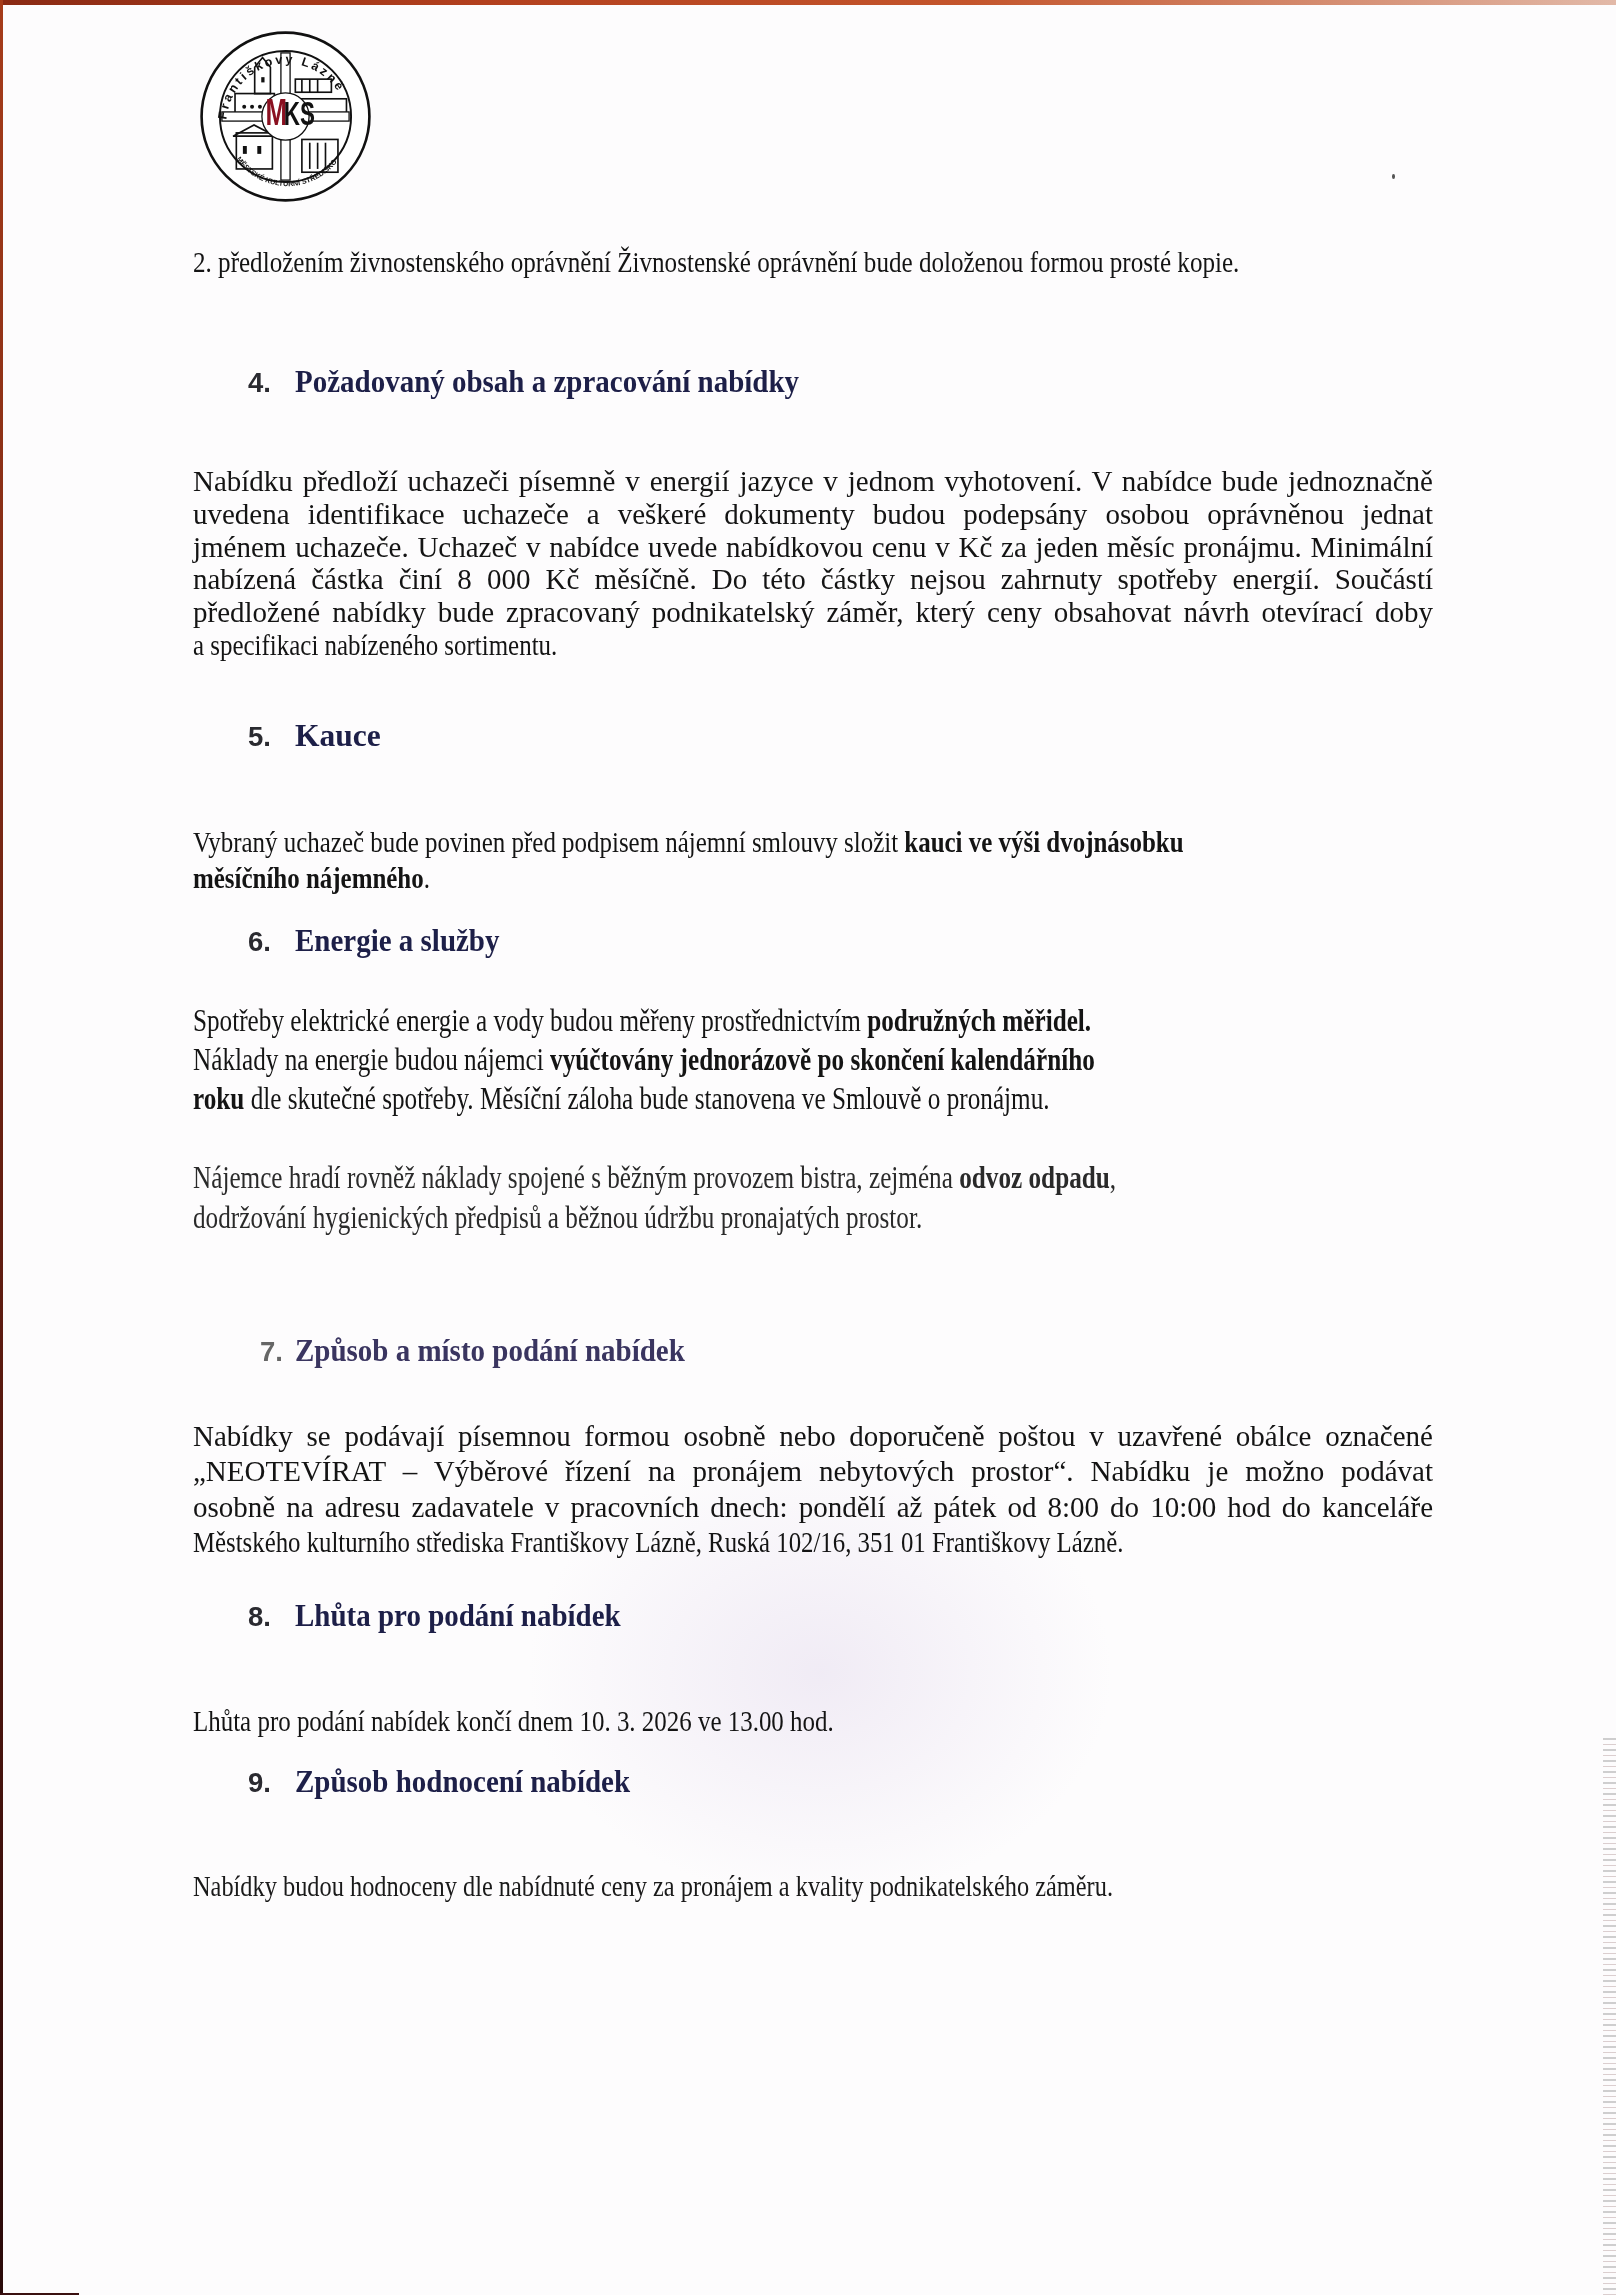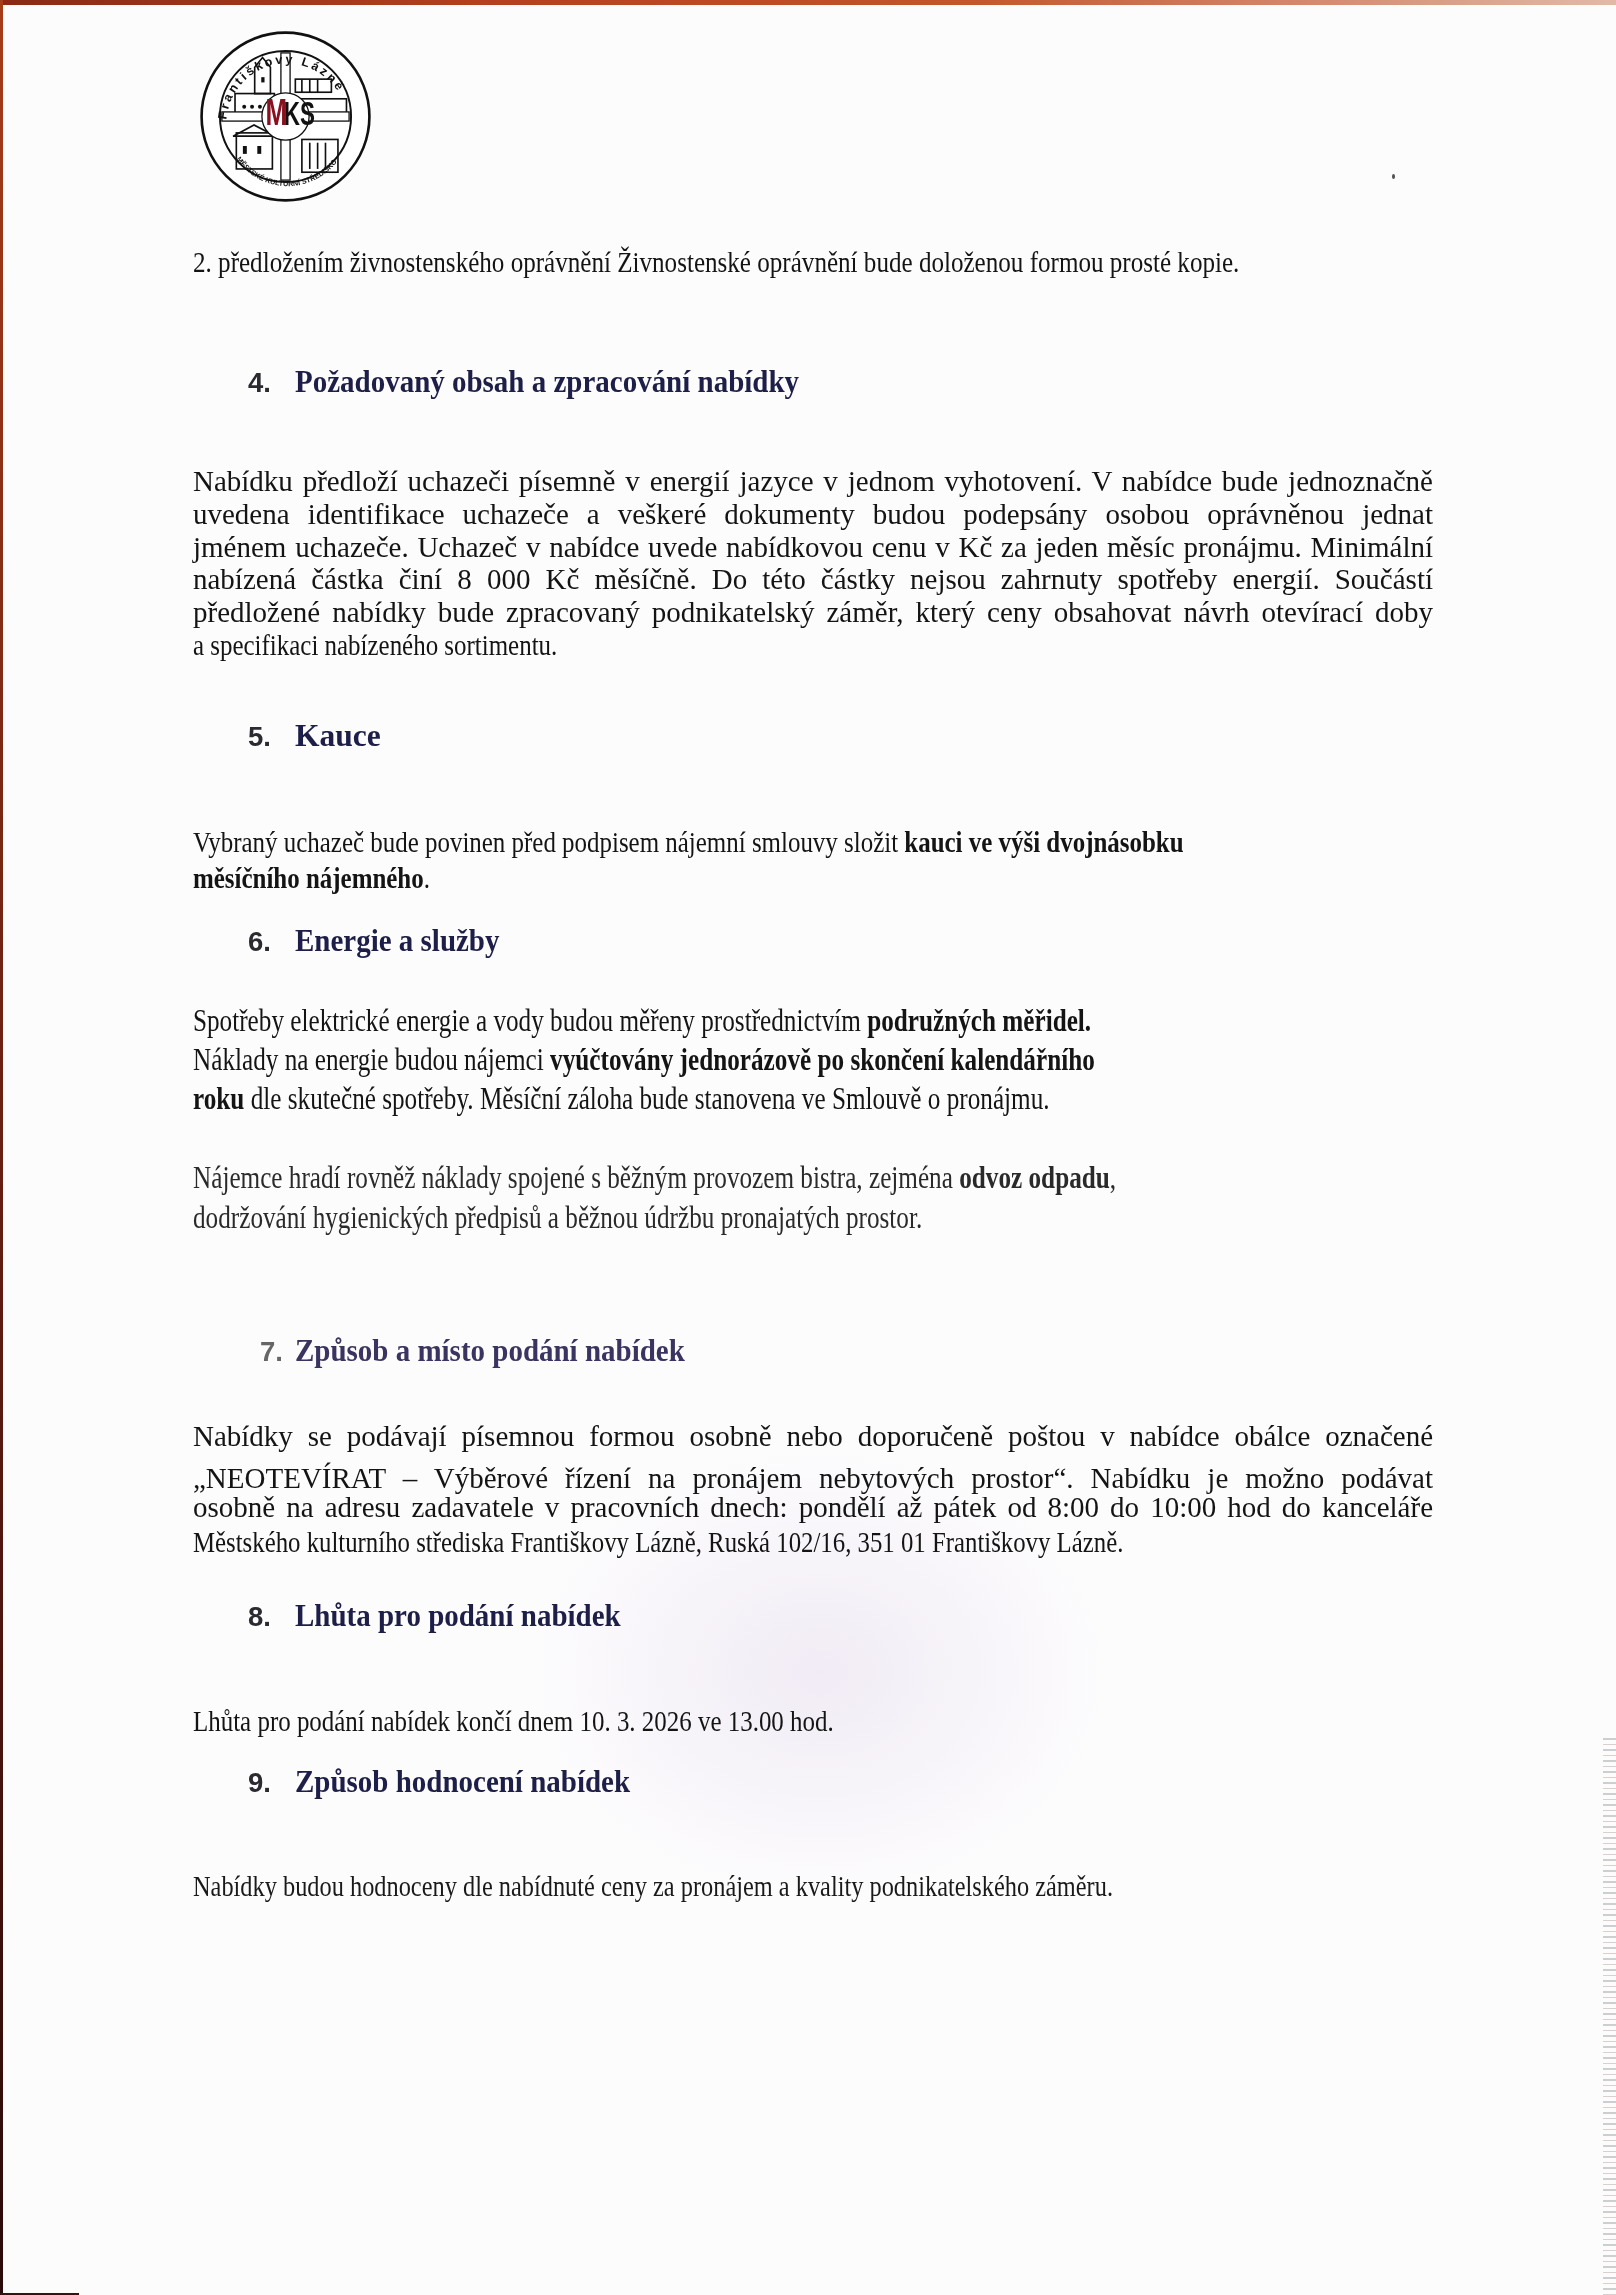--- a/index.html
+++ b/index.html
@@ -156,24 +156,24 @@
 
   <div class="line" style="top:1162px; font-size:31.5px; transform:scaleX(0.80); color:#2a2a2a;"><span>Nájemce hradí rovněž náklady spojené s běžným provozem bistra, zejména </span><b>odvoz odpadu</b><span>,</span></div>
   <div class="line" style="top:1202px; font-size:31.5px; transform:scaleX(0.80); color:#2a2a2a;">dodržování hygienických předpisů a běžnou údržbu pronajatých prostor.</div>
 </div>
 
 <div class="heading faded" style="top:1335px;text-align:center;">
   <span class="num" style="color:#666;">7.</span><span class="title">Způsob a místo podání nabídek</span>
 </div>
 <div>
   <div class="justify-line" style="top:1422px;">
-      <span class="inner" style="display: block;">Nabídky se podávají písemnou formou osobně nebo doporučeně poštou v nabídce obálce označené</span>
+      <span class="inner" style="display: block;">Nabídky se podávají písemnou formou osobně nebo doporučeně poštou v uzavřené obálce označené</span>
     </div>
   <div class="justify-line" style="top:1457px;">
-      <span class="inner" style="display: block; margin-top: 7px;">„NEOTEVÍRAT – Výběrové řízení na pronájem nebytových prostor“. Nabídku je možno podávat</span>
+      <span class="inner" style="display: block;">„NEOTEVÍRAT – Výběrové řízení na pronájem nebytových prostor“. Nabídku je možno podávat</span>
     </div>
   <div class="justify-line" style="top:1493px;">
       <span class="inner" style="display: block;">osobně na adresu zadavatele v pracovních dnech: pondělí až pátek od 8:00 do 10:00 hod do kanceláře</span>
     </div>
   <div class="line cond" style="top:1528px; transform:scaleX(0.855);">Městského kulturního střediska Františkovy Lázně, Ruská 102/16, 351 01 Františkovy Lázně.</div>
 </div>
 
 <div class="heading" style="top:1600px;">
   <span class="num">8.</span><span class="title">Lhůta pro podání nabídek</span>
 </div>

